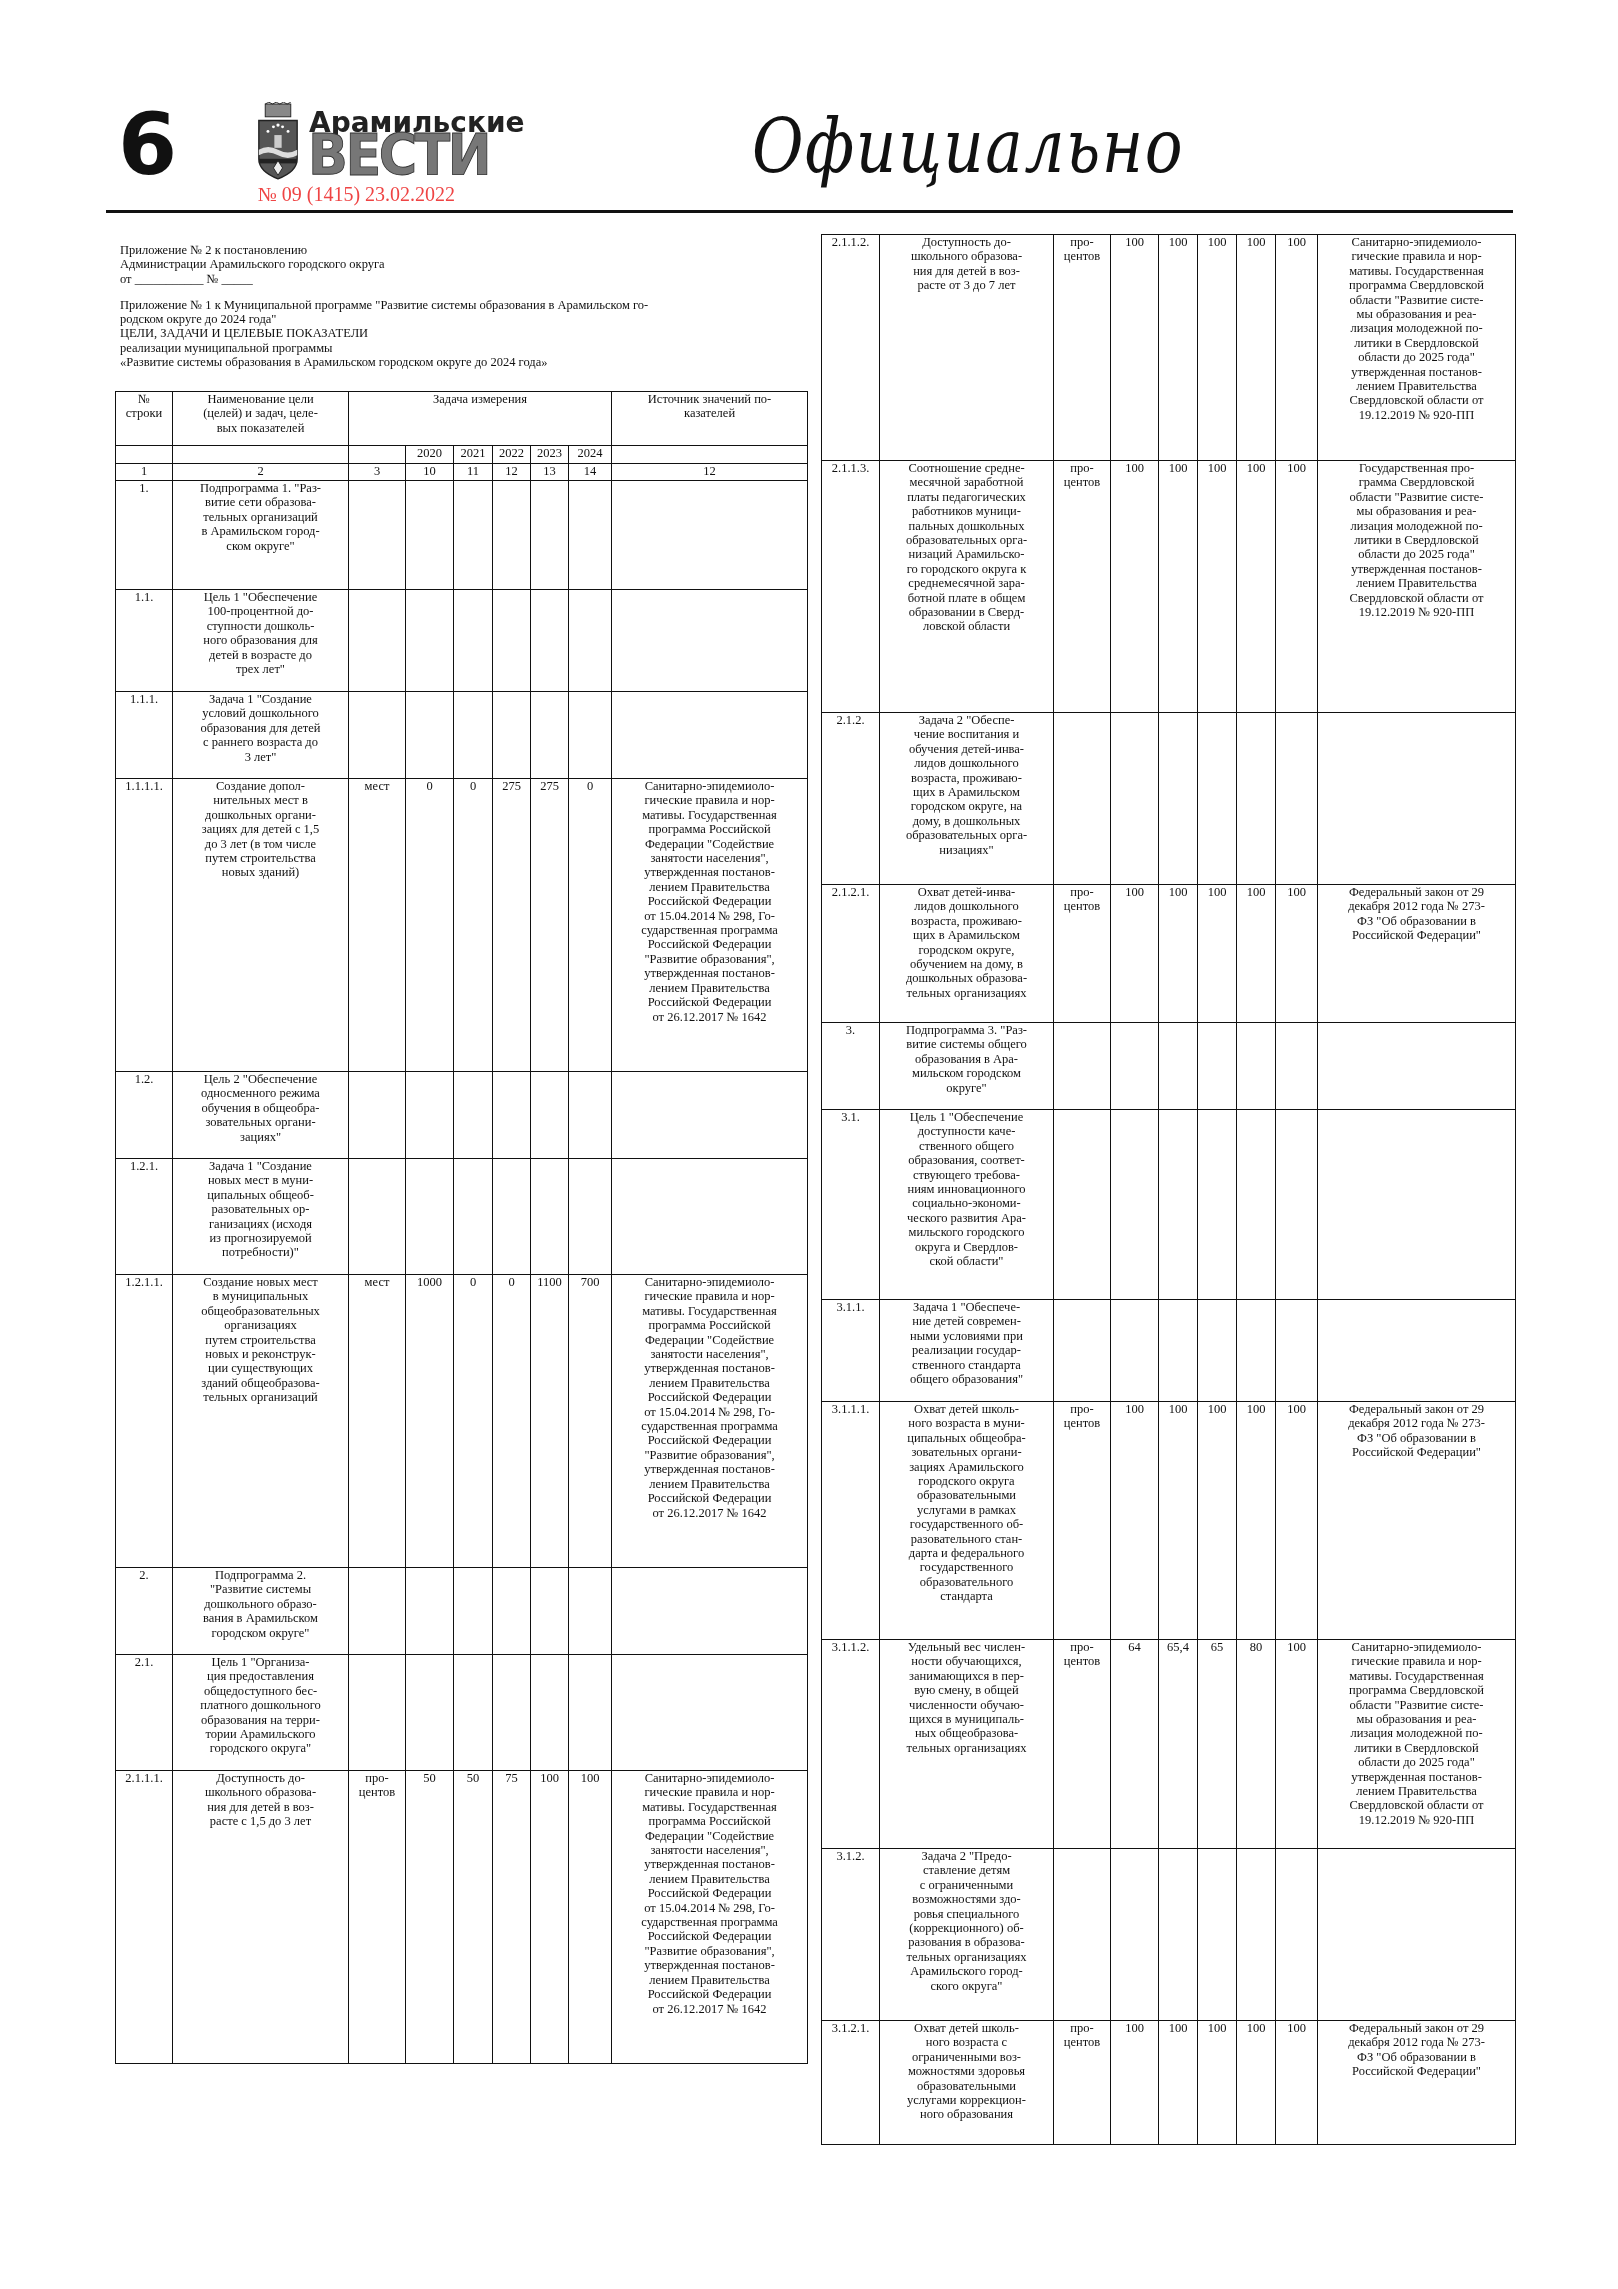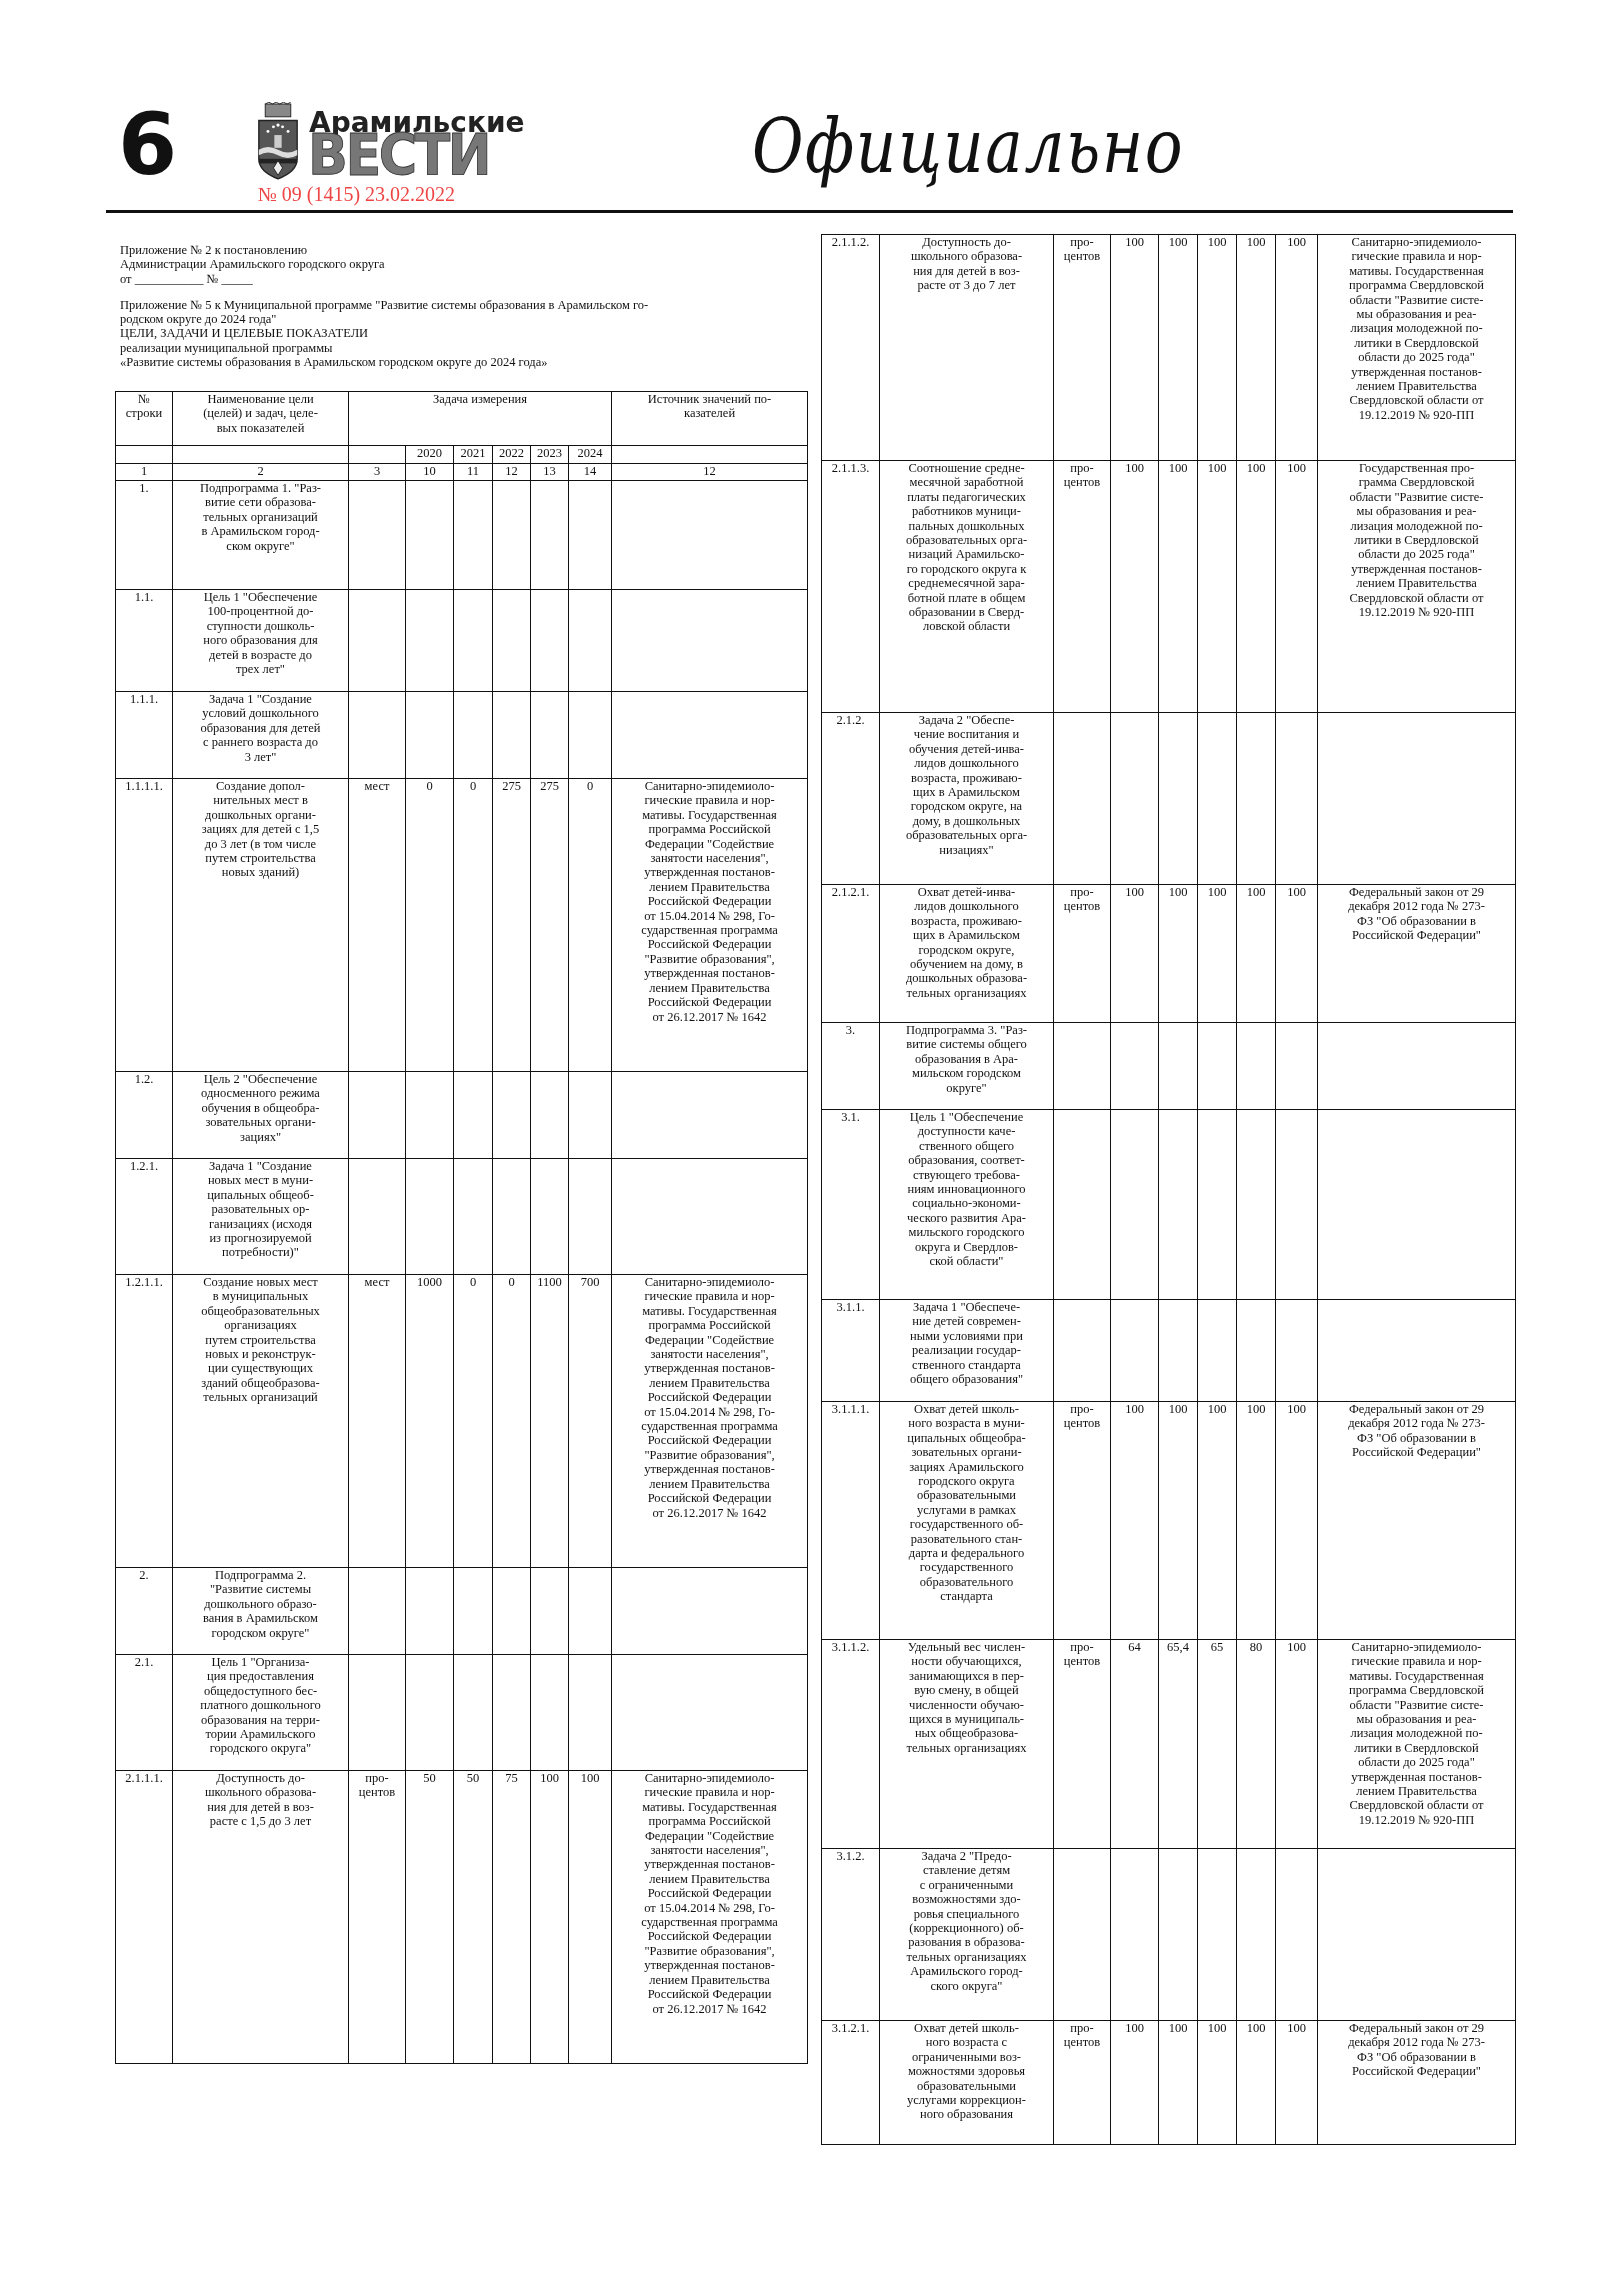--- a/index.html
+++ b/index.html
@@ -62,21 +62,21 @@
   </div>
   <div class="section-title">Официально</div>
   <div class="rule"></div>
 </div>
 
 <div class="preamble">
   <div>Приложение № 2  к постановлению</div>
   <div>Администрации Арамильского городского округа</div>
   <div>от ___________ № _____</div>
   <div class="gap"></div>
-  <div>Приложение № 5  к Муниципальной программе "Развитие системы образования в Арамильском го-</div>
+  <div>Приложение № 1  к Муниципальной программе "Развитие системы образования в Арамильском го-</div>
   <div>родском округе до 2024 года"</div>
   <div>ЦЕЛИ, ЗАДАЧИ И ЦЕЛЕВЫЕ ПОКАЗАТЕЛИ</div>
   <div>реализации муниципальной программы</div>
   <div>«Развитие системы образования в Арамильском городском округе до 2024 года»</div>
 </div>
 
 <table class="grid left-table">
   <colgroup>
     <col style="width:57px">
       <col style="width:176px">

